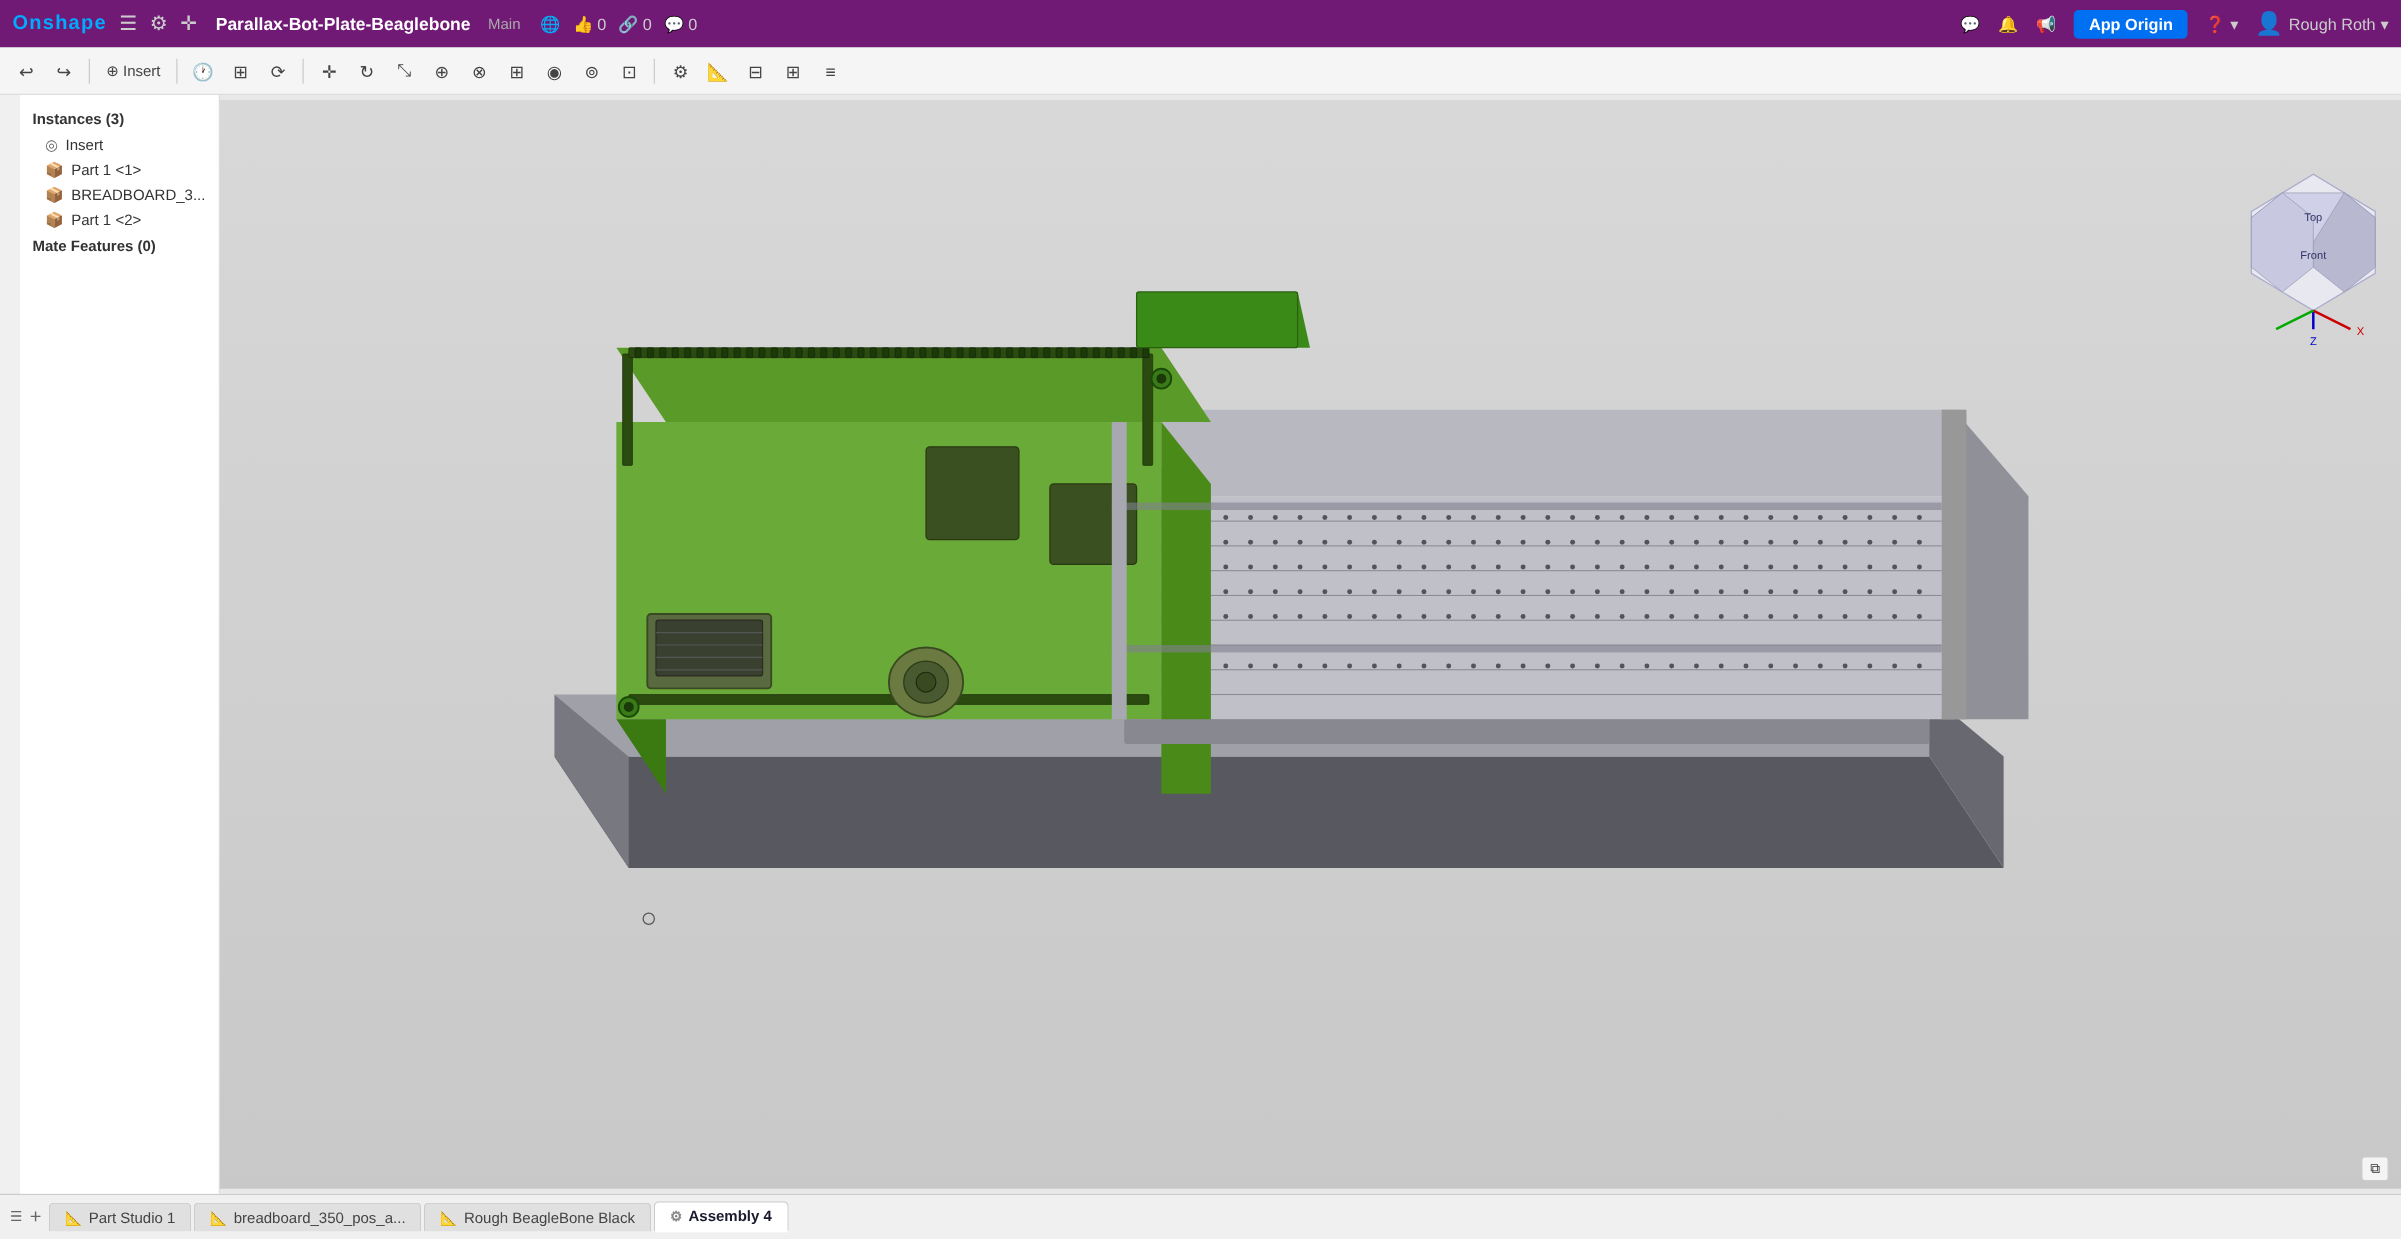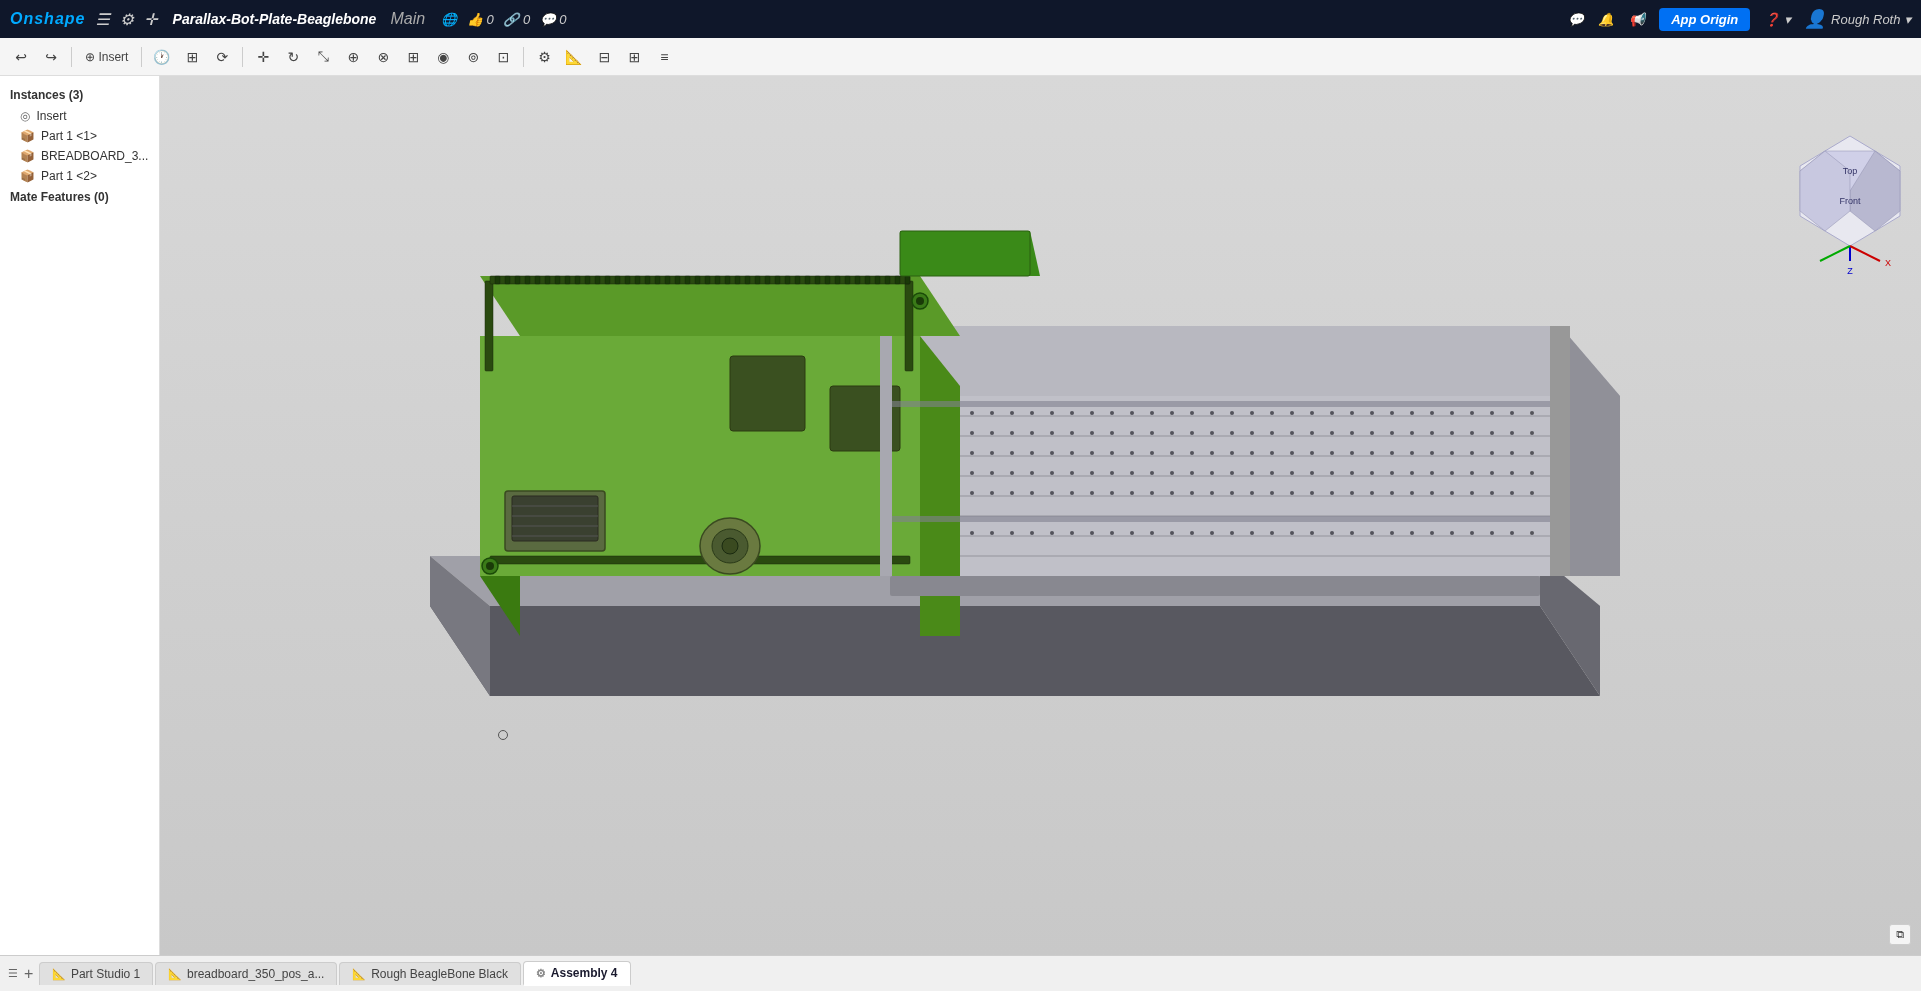--- a/index.html
+++ b/index.html
@@ -1,37 +1,36 @@
 <!DOCTYPE html>
 <html><head>
   <meta charset="utf-8">
   <style>
     * { margin: 0; padding: 0; box-sizing: border-box; }
     body { width: 1921px; height: 991px; overflow: hidden; background: #f0f0f0; font-family: Arial, sans-serif; font-size: 13px; color: #333; }
 
     
     #topbar {
       height: 38px;
-      background: #0f172a;
+      background: #701a75;
       display: flex;
       align-items: center;
       padding: 0 10px;
       gap: 10px;
       color: white;
-      font-style: italic;
     }
     #topbar .logo {
       color: #00aaff;
       font-weight: bold;
       font-size: 16px;
       letter-spacing: 1px;
     }
     #topbar .menu-icon { color: #ccc; font-size: 16px; cursor: pointer; }
     #topbar .doc-title { color: white; font-size: 14px; font-weight: bold; margin-left: 5px; }
-    #topbar .branch-label { color: #aaa; font-size: 16px; margin-left: 4px; }
+    #topbar .branch-label { color: #aaa; font-size: 12px; margin-left: 4px; }
     #topbar .spacer { flex: 1; }
     #topbar .top-actions { display: flex; align-items: center; gap: 14px; }
     #topbar .icon-btn { color: #ccc; cursor: pointer; display: flex; align-items: center; gap: 3px; font-size: 13px; }
     #topbar .app-store-btn {
       background: #0070f3;
       color: white;
       padding: 4px 12px;
       border-radius: 4px;
       font-size: 13px;
       cursor: pointer;
@@ -59,20 +58,21 @@
       cursor: pointer;
       color: #444;
       font-size: 14px;
     }
     .tb-separator { width: 1px; height: 20px; background: #ccc; margin: 0 3px; }
 
     
     #main {
       display: flex;
       height: calc(991px - 38px - 38px - 36px);
+      padding-left: 16px;
     }
 
     
     #sidebar {
       width: 160px;
       background: white;
       border-right: 1px solid #ddd;
       padding: 8px 0;
       overflow-y: auto;
     }

